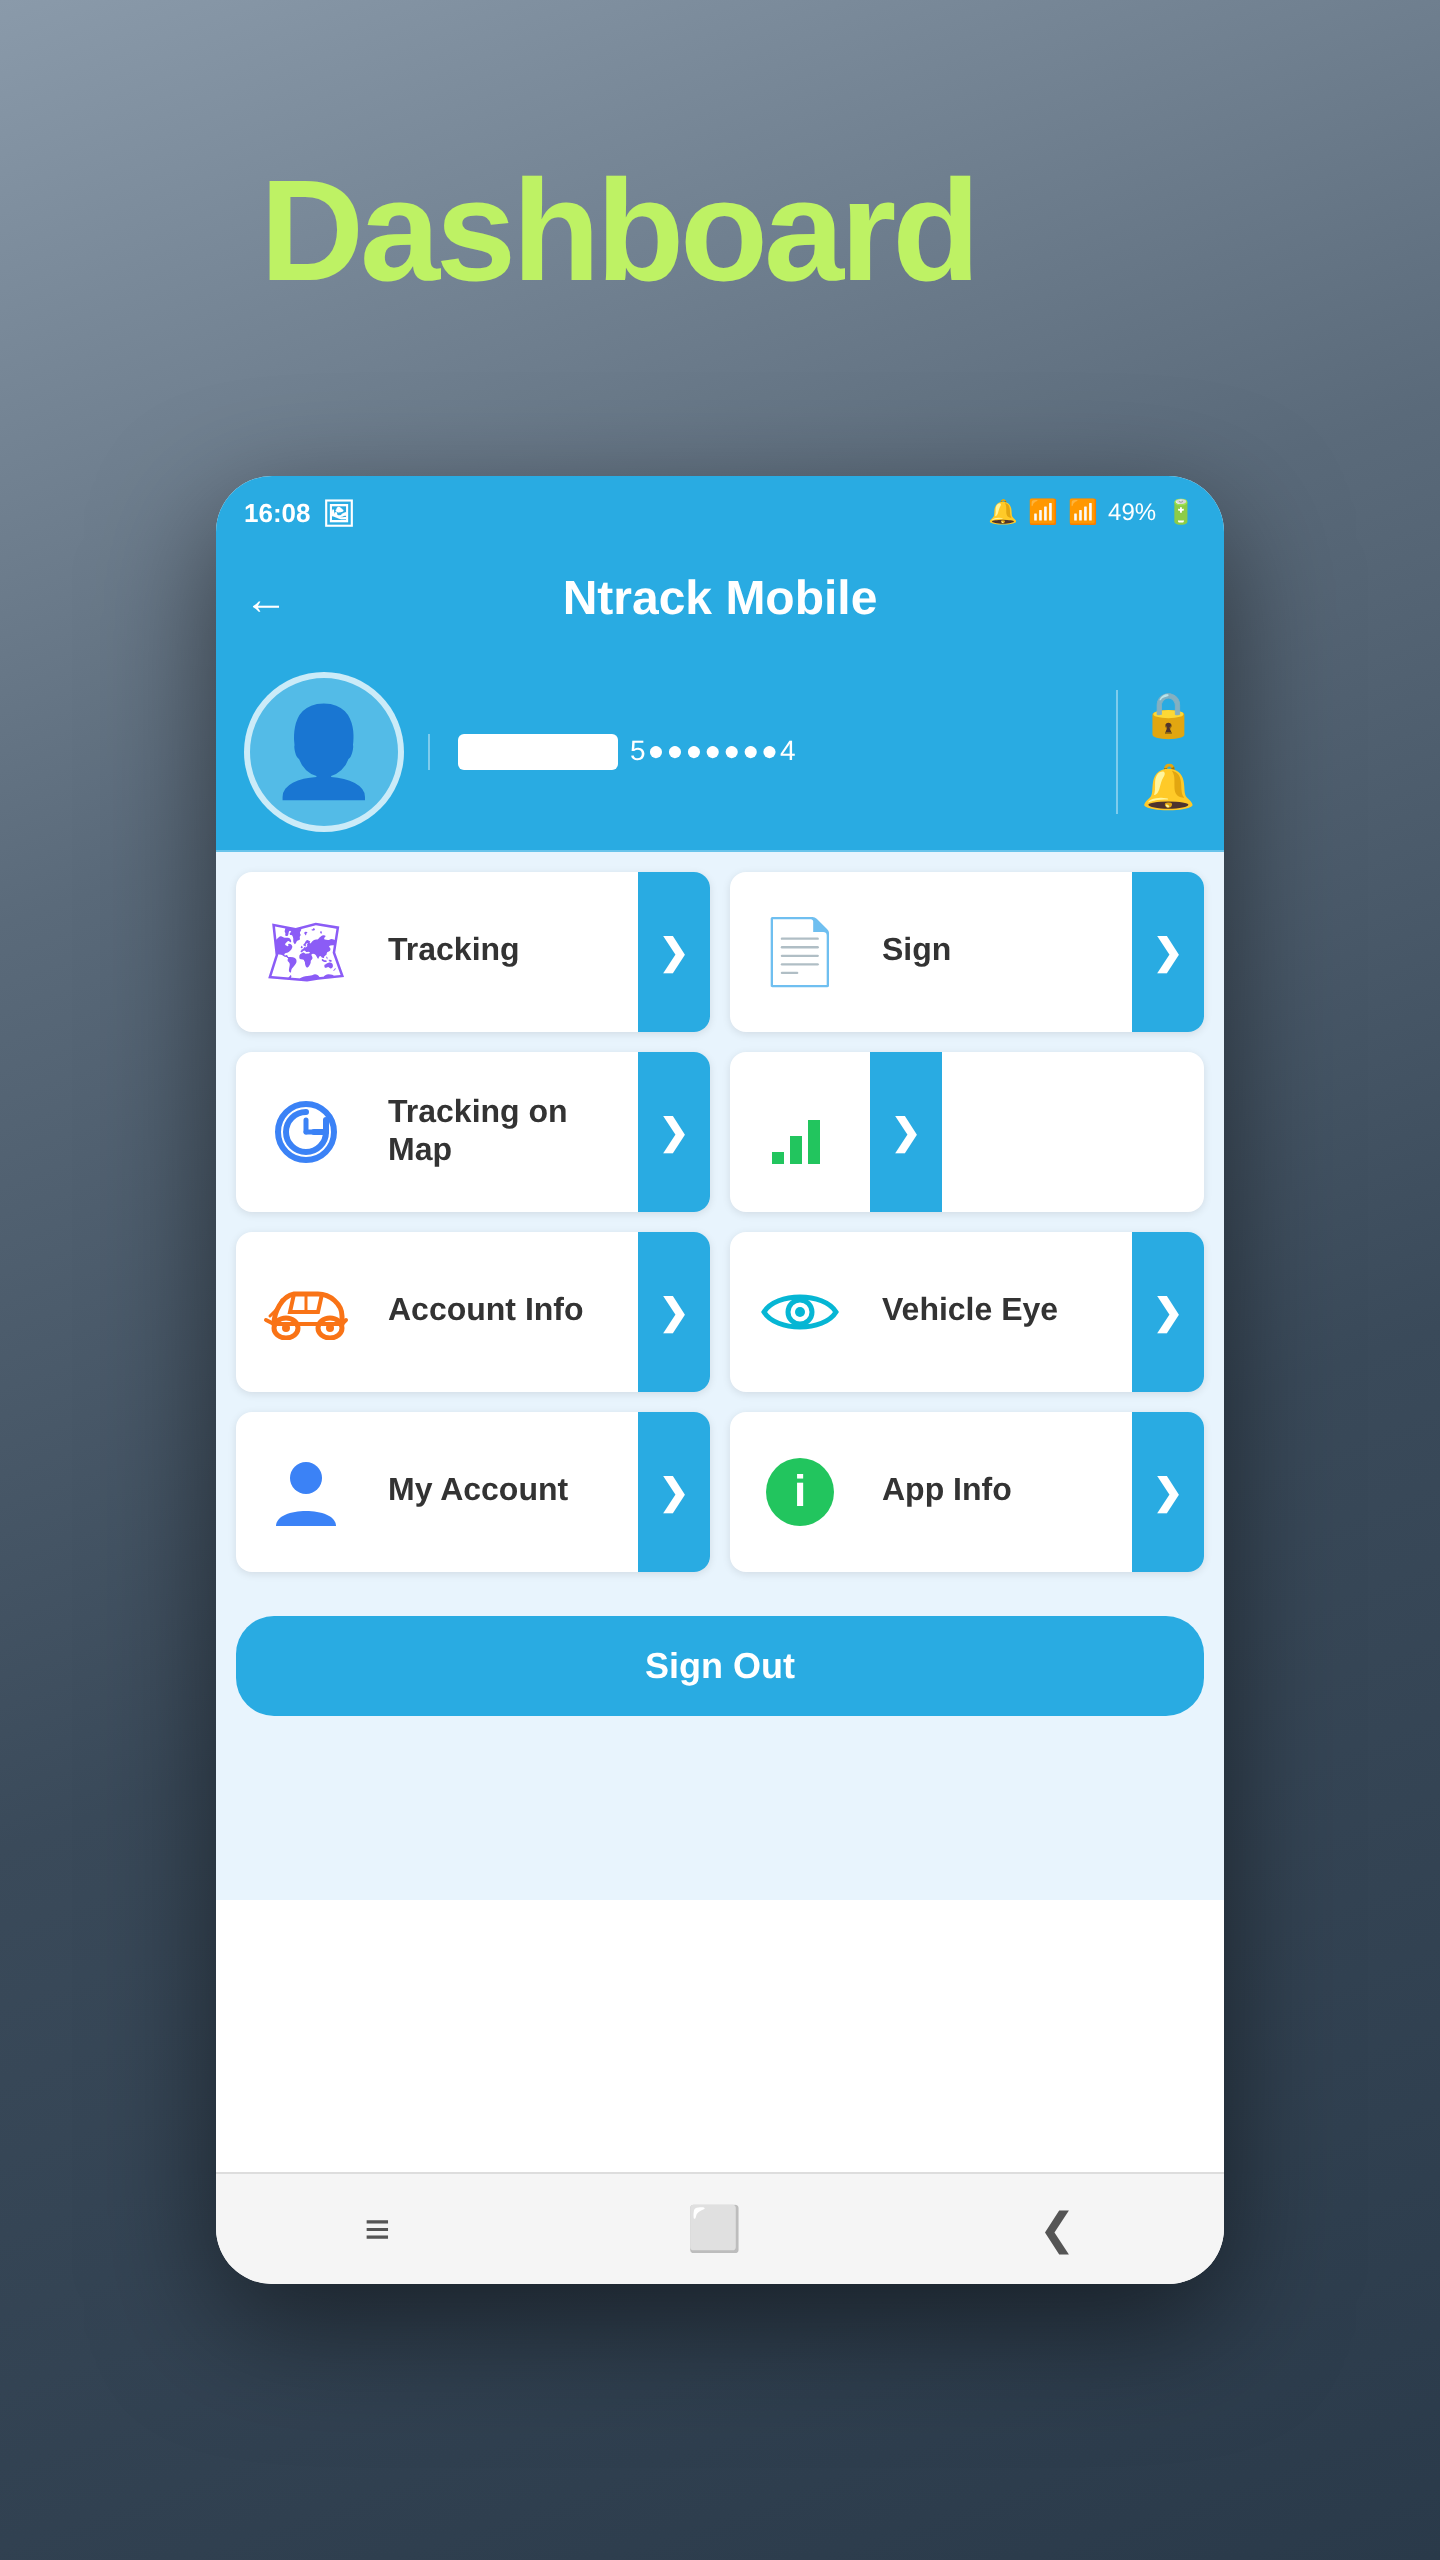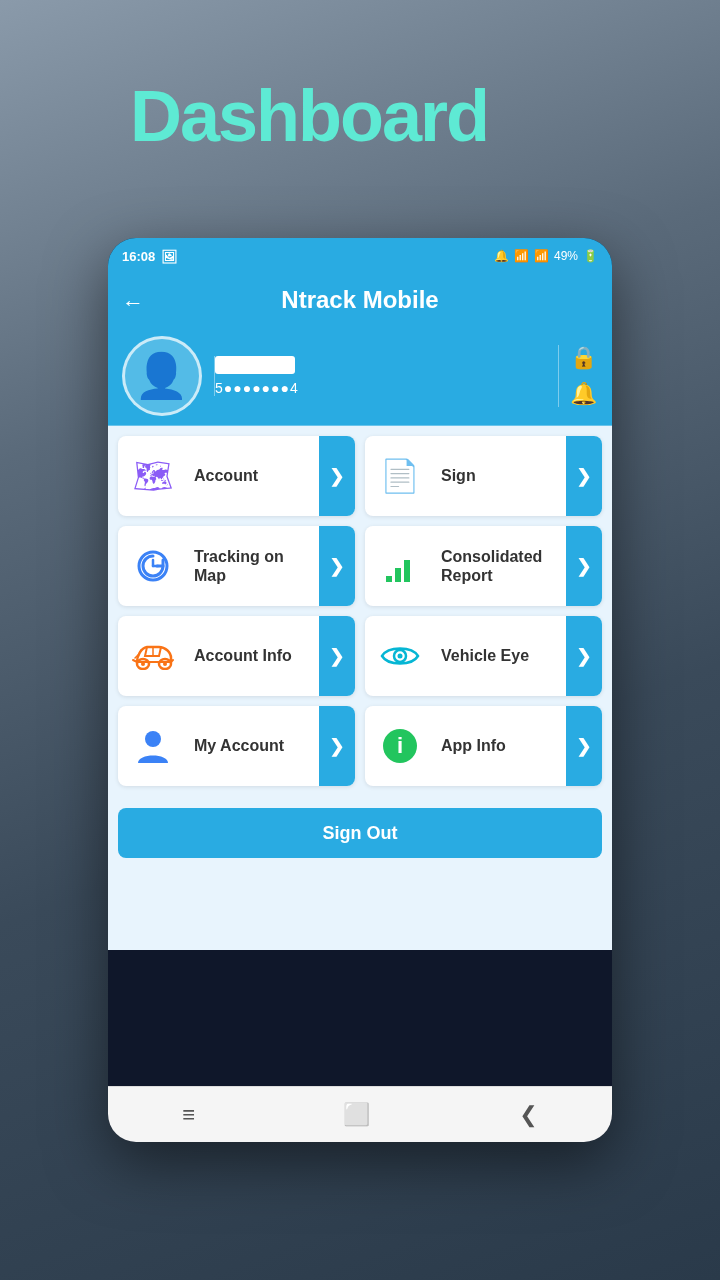--- a/index.html
+++ b/index.html
@@ -19,35 +19,35 @@
       inset: 0;
       background: linear-gradient(160deg, #8a9aaa 0%, #5a6a7a 30%, #3a4a5a 60%, #2a3a4a 100%);
       z-index: 0;
     }
 
     
     .dashboard-title {
       position: absolute;
       top: 75px;
       left: 130px;
-      color: #5eead4;
+      color: #bef264;
       font-size: 72px;
       font-weight: 900;
       z-index: 1;
       letter-spacing: -2px;
     }
 
     
     .phone-frame {
       position: absolute;
       top: 238px;
       left: 108px;
       width: 504px;
       height: 904px;
-      background: #0f172a;
+      background: #ffffff;
       border-radius: 28px;
       overflow: hidden;
       z-index: 2;
       box-shadow: 0 20px 60px rgba(0,0,0,0.5);
     }
 
     
     .status-bar {
       background: #29abe2;
       height: 36px;
@@ -105,23 +105,24 @@
       justify-content: center;
       flex-shrink: 0;
     }
     .avatar-icon {
       font-size: 44px;
       color: white;
     }
     .user-info {
       flex: 1;
       display: flex;
-      flex-direction: column;
+      flex-direction: row;
       gap: 6px;
       border-left: 1px solid rgba(255,255,255,0.4);
+      padding-left: 14px;
     }
     .user-name-bar {
       background: white;
       height: 18px;
       width: 80px;
       border-radius: 3px;
     }
     .user-id {
       color: white;
       font-size: 14px;
@@ -195,21 +196,21 @@
     .signout-area {
       background: #e8f4fd;
       padding: 12px 10px;
     }
     .signout-btn {
       background: #29abe2;
       color: white;
       border: none;
       width: 100%;
       height: 50px;
-      border-radius: 8px;
+      border-radius: 19px;
       font-size: 18px;
       font-weight: bold;
       cursor: pointer;
     }
 
     
     .content-spacer {
       background: #e8f4fd;
       flex: 1;
       min-height: 60px;
@@ -280,21 +281,21 @@
       <span class="bell-icon">🔔</span>
     </div>
   </div>
 
   <div class="menu-grid">
 
     <div class="menu-item">
       <div class="menu-icon-area">
         <span class="menu-icon icon-map">🗺</span>
       </div>
-      <span class="menu-label">Account</span>
+      <span class="menu-label">Tracking</span>
       <div class="menu-arrow">❯</div>
     </div>
 
     <div class="menu-item">
       <div class="menu-icon-area">
         <span class="menu-icon icon-trip">📄</span>
       </div>
       <span class="menu-label">Sign</span>
       <div class="menu-arrow">❯</div>
     </div>
@@ -314,21 +315,20 @@
     </div>
 
     <div class="menu-item">
       <div class="menu-icon-area">
         <svg width="36" height="36" viewBox="0 0 36 36">
           <rect x="4" y="28" width="6" height="6" fill="#22c55e"></rect>
           <rect x="13" y="20" width="6" height="14" fill="#22c55e"></rect>
           <rect x="22" y="12" width="6" height="22" fill="#22c55e"></rect>
         </svg>
       </div>
-      <span class="menu-label">Consolidated Report</span>
       <div class="menu-arrow">❯</div>
     </div>
 
     <div class="menu-item">
       <div class="menu-icon-area">
         <svg width="44" height="28" viewBox="0 0 44 28">
           <ellipse cx="12" cy="22" rx="6" ry="5" fill="none" stroke="#f97316" stroke-width="2.5"></ellipse>
           <ellipse cx="12" cy="22" rx="2" ry="2" fill="#f97316"></ellipse>
           <ellipse cx="34" cy="22" rx="6" ry="5" fill="none" stroke="#f97316" stroke-width="2.5"></ellipse>
           <ellipse cx="34" cy="22" rx="2" ry="2" fill="#f97316"></ellipse>

